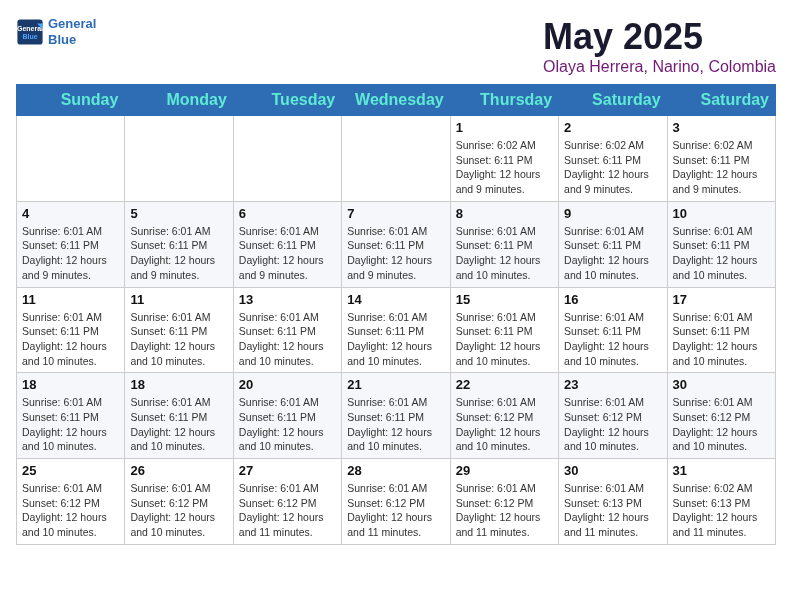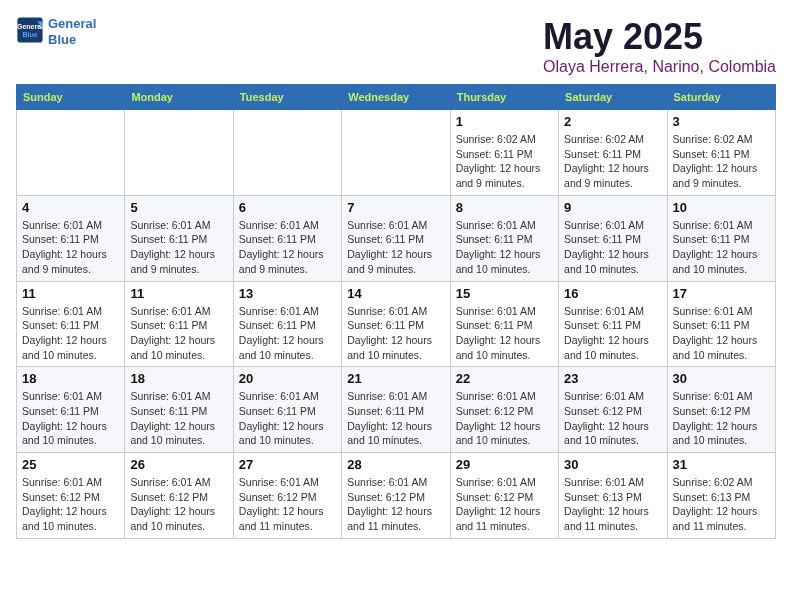--- a/index.html
+++ b/index.html
@@ -11,21 +11,21 @@
       padding: 16px;
     }
     .header-top {
       display: flex;
       justify-content: space-between;
       align-items: flex-start;
       margin-bottom: 8px;
     }
     .logo {
       display: flex;
-      align-items: flex-start;
+      align-items: center;
       gap: 4px;
     }
     .logo-text {
       font-size: 13px;
       font-weight: bold;
       color: #1a1a2e;
       line-height: 1.2;
     }
     .logo-text span {
       color: #2e6db4;
@@ -45,24 +45,24 @@
       font-size: 16px;
       color: #701a75;
     }
     .calendar {
       width: 100%;
       border-collapse: collapse;
       font-size: 11px;
     }
     .calendar th {
       background: #2e6db4;
-      color: #bef264;
-      text-align: left;
+      color: #5eead4;
+      text-align: right;
       padding: 6px 6px;
-      font-size: 11px;
+      font-size: 16px;
       font-weight: bold;
       border: 1px solid #2e6db4;
     }
     .calendar td {
       border: 1px solid #ccc;
       vertical-align: top;
       padding: 4px 5px;
       width: calc(100% / 7);
       min-height: 80px;
       background: #fff;

